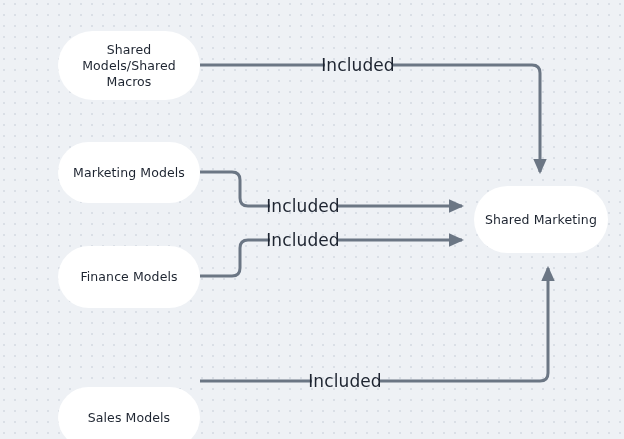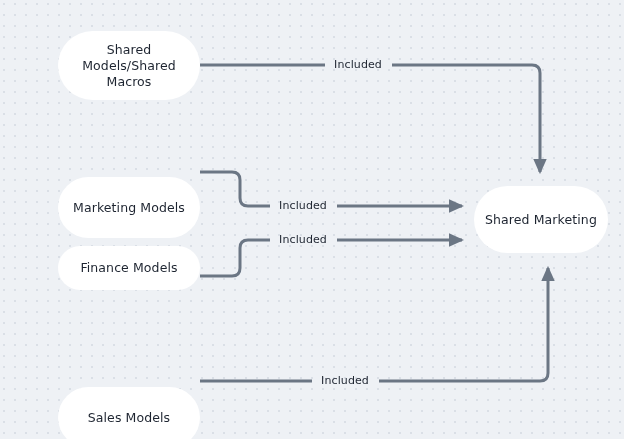--- a/index.html
+++ b/index.html
@@ -40,21 +40,21 @@
     box-sizing: border-box;
     padding: 20px 10px;
   }
   .node-label {
     white-space: pre-line;
     display: block;
   }
   .edge-label {
     position: absolute;
     color: #1d2430;
-    font-size: 11px;
+    font-size: 17px;
     line-height: 14px;
     letter-spacing: 0.1px;
     white-space: nowrap;
     transform: translate(-50%, -50%);
     padding: 0 3px;
   }
 </style>
 </head>
 <body>
 
@@ -82,25 +82,25 @@
       <path d="M 379 381 L 540 381 Q 548 381 548 373 L 548 268" marker-end="url(#arrow)"></path>
     </g>
   </svg>
 
   <div class="node" style="left:58px; top:31px; width:142px; height:69px;">
     <span class="node-label">Shared
 Models/Shared
 Macros</span>
   </div>
 
-  <div class="node" style="left:58px; top:142px; width:142px; height:61px;margin-top:35px;">
+  <div class="node" style="left:58px; top:142px; width:142px; height:61px;">
     <span class="node-label">Marketing Models</span>
   </div>
 
-  <div class="node" style="left:58px; top:246px; width:142px; height:44px;">
+  <div class="node" style="left:58px; top:246px; width:142px; height:62px;">
     <span class="node-label">Finance Models</span>
   </div>
 
   <div class="node" style="left:58px; top:351px; width:142px; height:61px;margin-top:36px;">
     <span class="node-label">Sales Models</span>
   </div>
 
   <div class="node" style="left:474px; top:186px; width:134px; height:67px;">
     <span class="node-label">Shared Marketing</span>
   </div>

